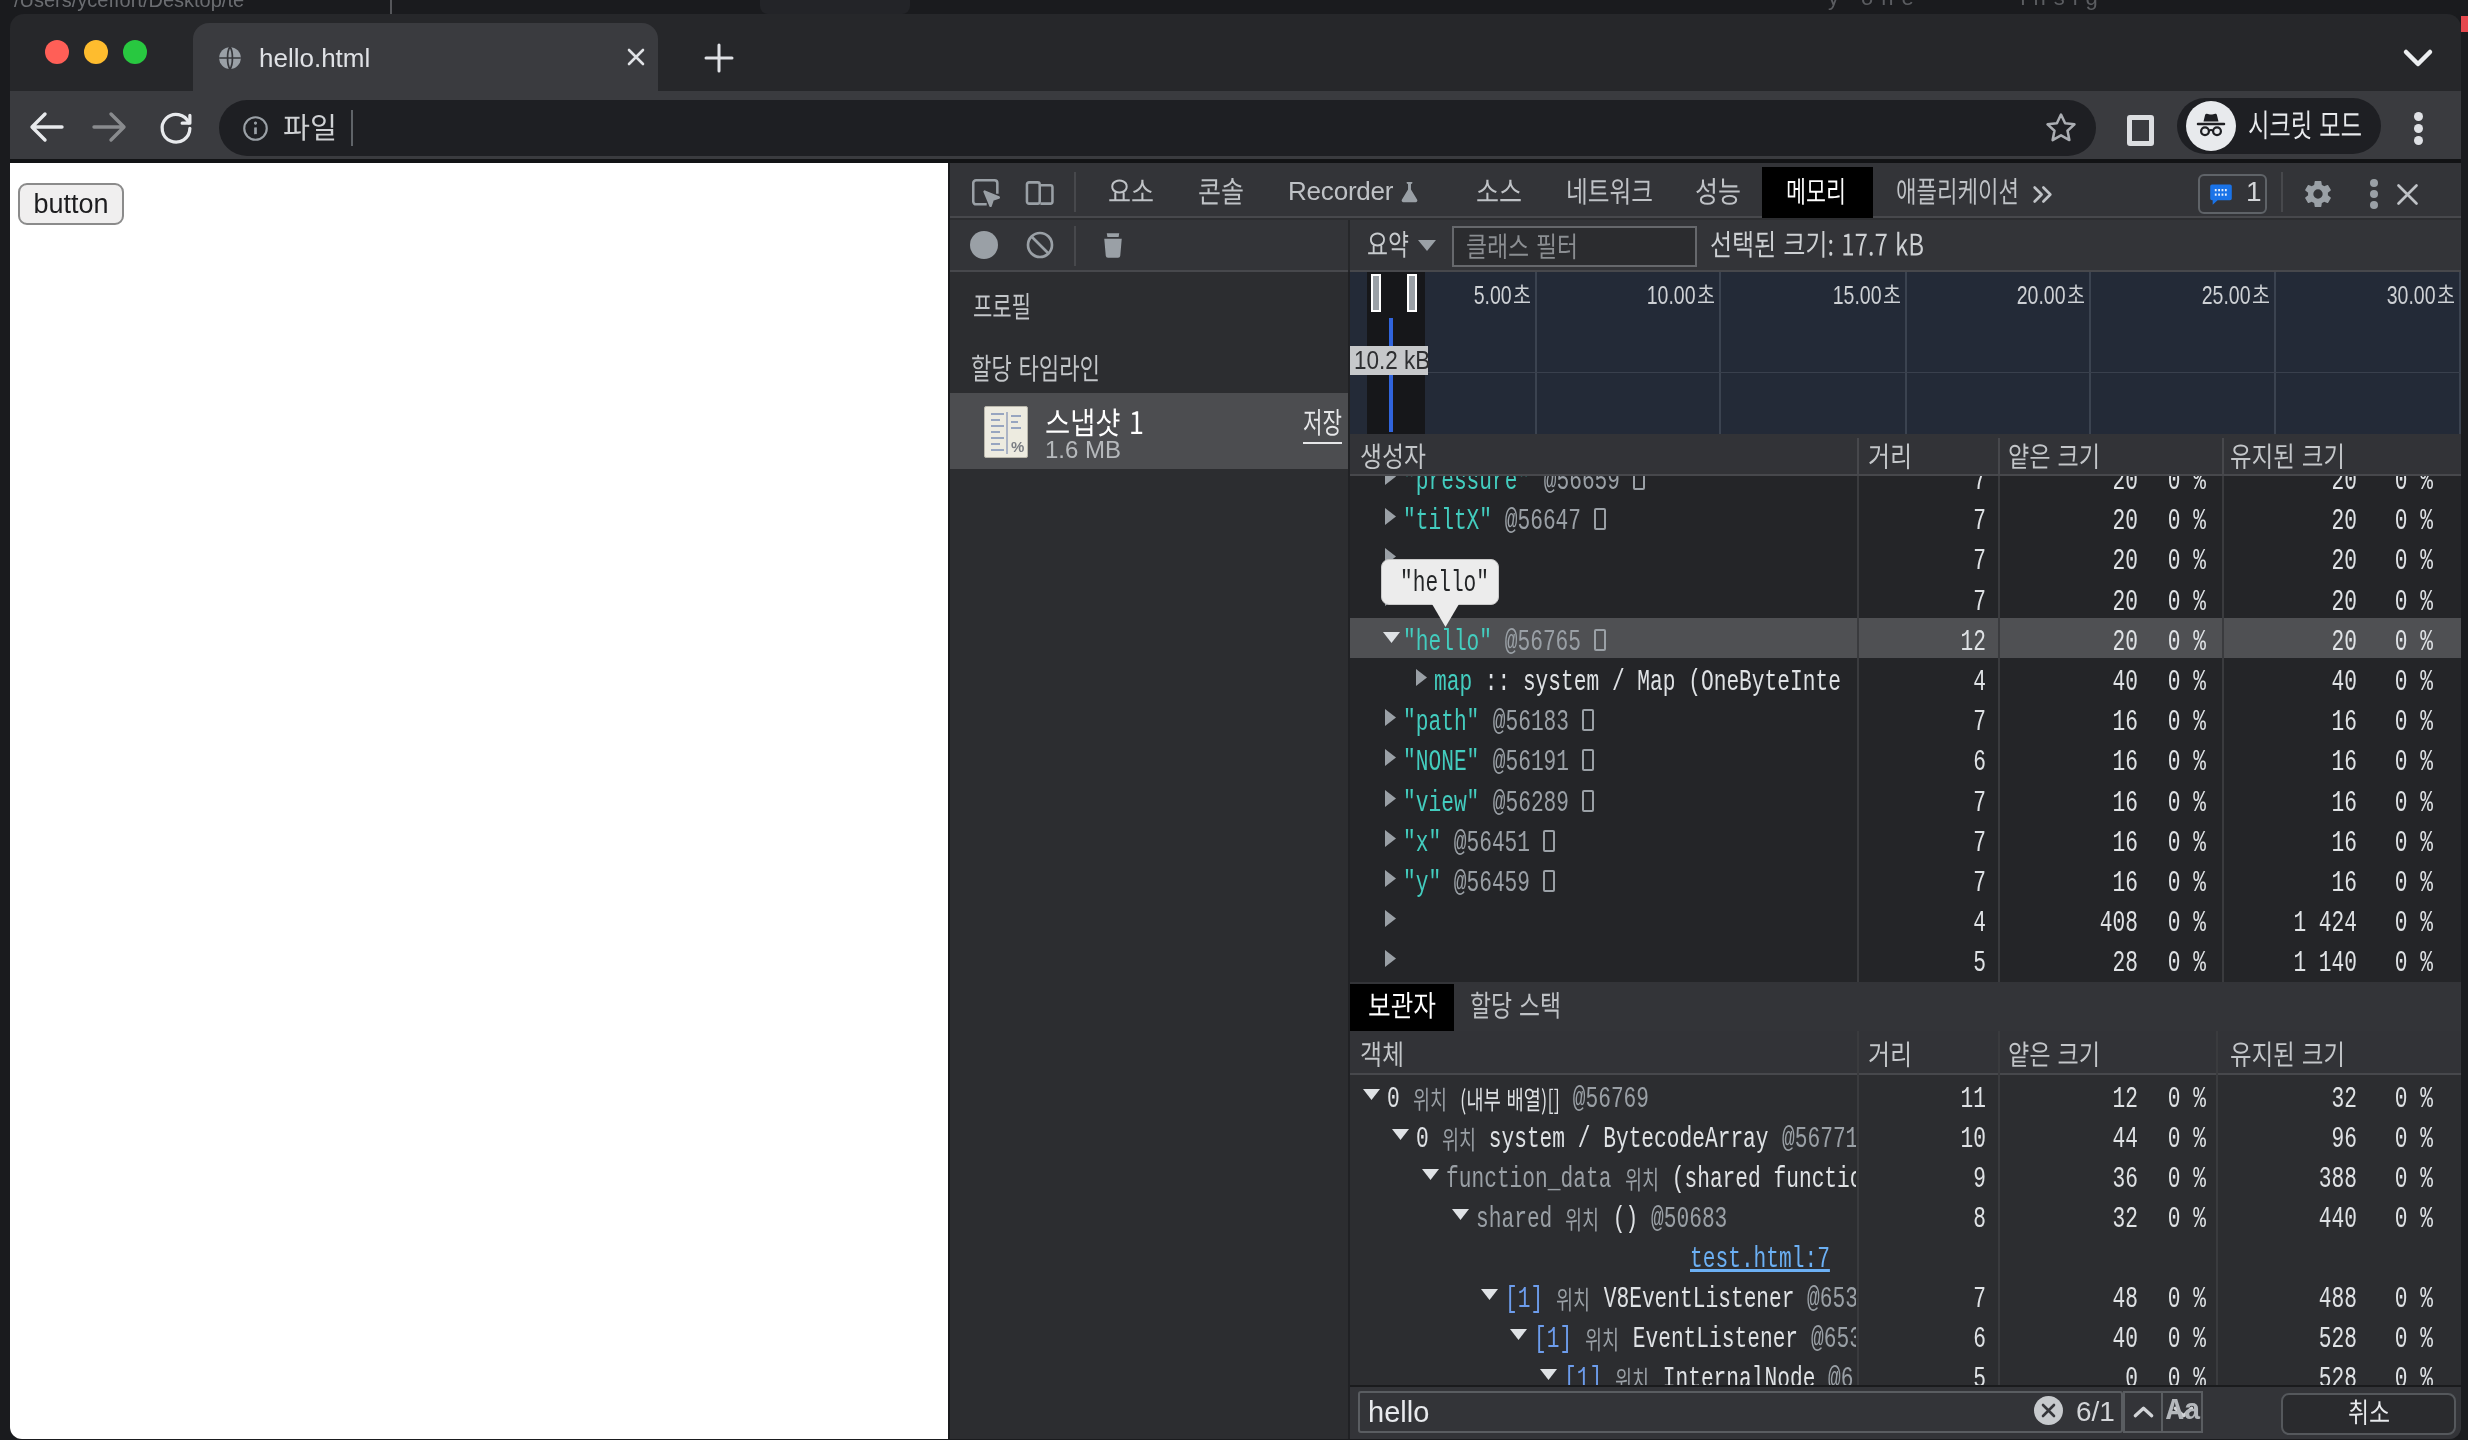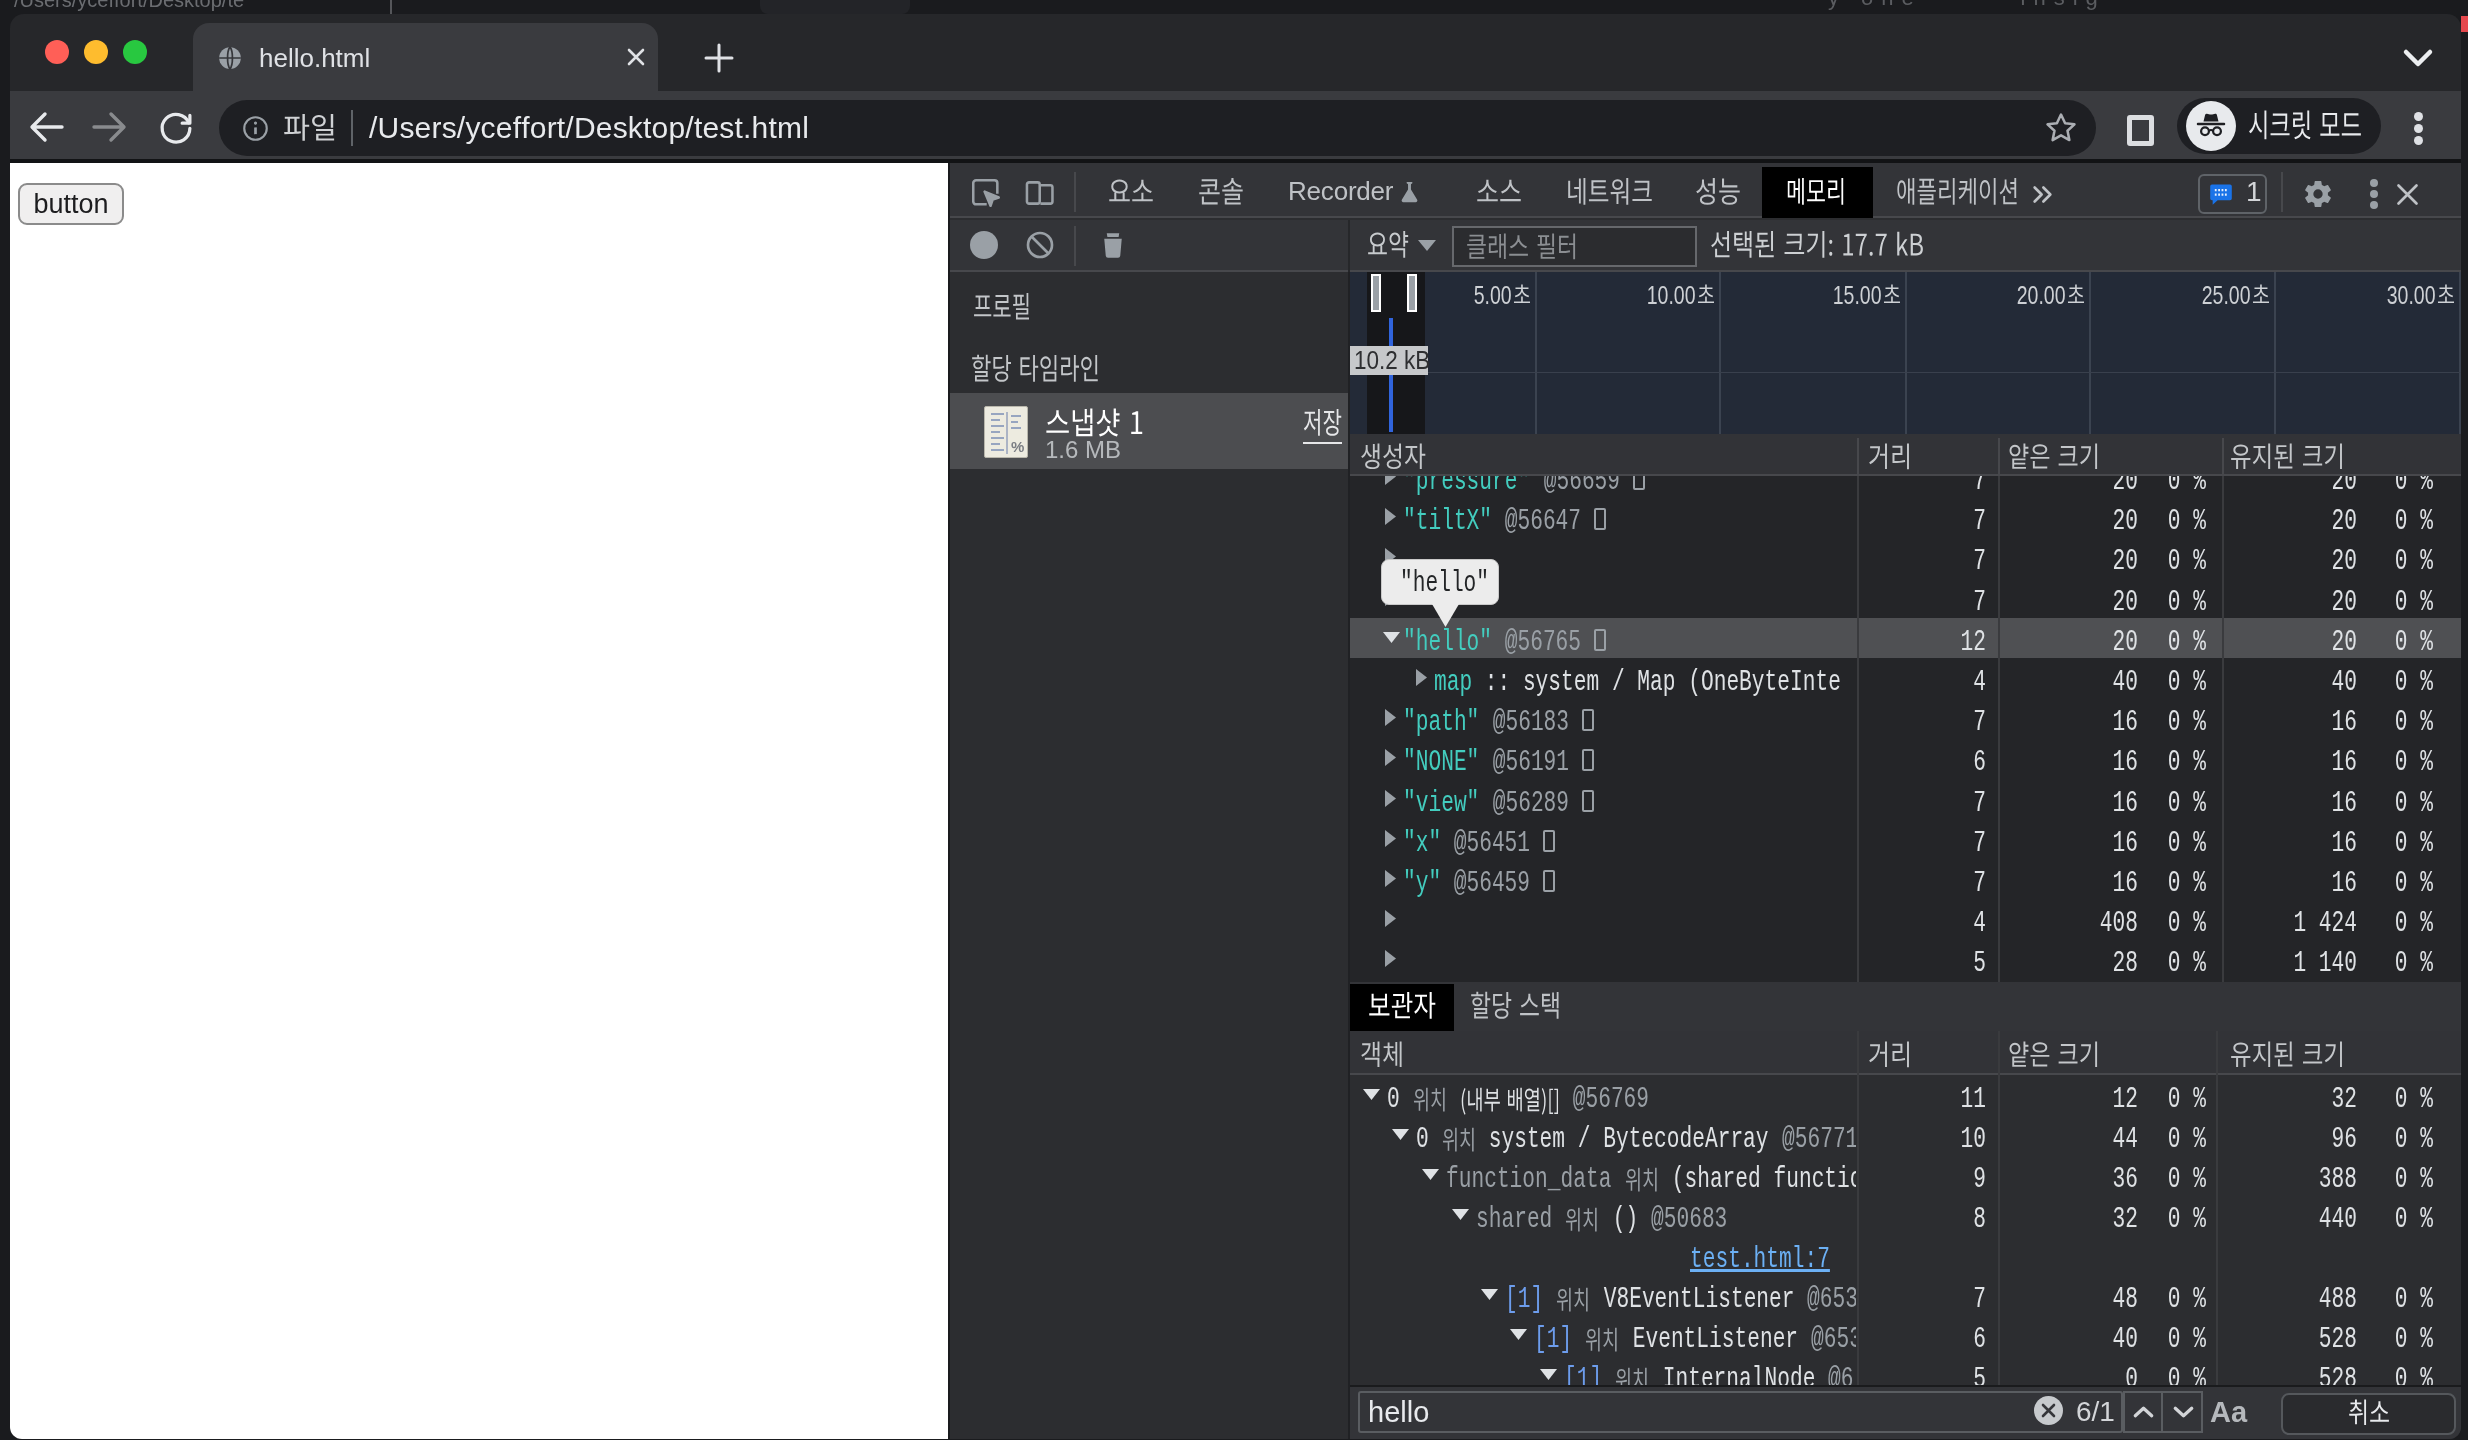--- a/index.html
+++ b/index.html
@@ -42,21 +42,20 @@
 <svg style="position:absolute;left:242px;top:115px" width="27" height="27" viewBox="0 0 24 24" fill="none" stroke="#9aa0a6" stroke-width="1.9">
         <circle cx="12" cy="12" r="10"></circle>
         <path d="M12 11v6" stroke-width="2.4"></path>
         <circle cx="12" cy="7.2" r="0.6" fill="#9aa0a6" stroke-width="1.6"></circle>
       </svg>
 <svg preserveAspectRatio="none" style="position:absolute;left:283px;top:104.2px;overflow:visible;" width="54" height="43" viewBox="0 0 55.2 43.4" fill="#cfd1d4">
         <path transform="translate(0.0,34.8)" d="M1.8299999999999998 -21.9H16.95V-19.86H1.8299999999999998ZM1.47 -4.38 1.17 -6.4799999999999995Q3.5999999999999996 -6.4799999999999995 6.4799999999999995 -6.5249999999999995Q9.36 -6.569999999999999 12.39 -6.734999999999999Q15.42 -6.8999999999999995 18.18 -7.2299999999999995L18.33 -5.37Q15.51 -4.92 12.51 -4.71Q9.51 -4.5 6.675 -4.4399999999999995Q3.84 -4.38 1.47 -4.38ZM4.74 -20.34H7.17V-5.91H4.74ZM11.61 -20.34H14.01V-5.91H11.61ZM19.86 -24.81H22.349999999999998V2.34H19.86ZM21.779999999999998 -13.95H26.79V-11.879999999999999H21.779999999999998Z"></path>
         <path transform="translate(27.6,34.8)" d="M9.12 -23.82Q11.16 -23.82 12.735 -23.055Q14.309999999999999 -22.29 15.209999999999999 -20.939999999999998Q16.11 -19.59 16.11 -17.79Q16.11 -16.02 15.209999999999999 -14.655Q14.309999999999999 -13.29 12.735 -12.54Q11.16 -11.79 9.12 -11.79Q7.109999999999999 -11.79 5.52 -12.54Q3.9299999999999997 -13.29 3.0149999999999997 -14.655Q2.1 -16.02 2.1 -17.79Q2.1 -19.59 3.0149999999999997 -20.939999999999998Q3.9299999999999997 -22.29 5.52 -23.055Q7.109999999999999 -23.82 9.12 -23.82ZM9.12 -21.75Q7.8 -21.75 6.765 -21.255Q5.7299999999999995 -20.759999999999998 5.13 -19.86Q4.53 -18.96 4.53 -17.79Q4.53 -16.62 5.13 -15.735Q5.7299999999999995 -14.85 6.765 -14.34Q7.8 -13.83 9.12 -13.83Q10.44 -13.83 11.475 -14.34Q12.51 -14.85 13.11 -15.735Q13.709999999999999 -16.62 13.709999999999999 -17.79Q13.709999999999999 -18.96 13.11 -19.86Q12.51 -20.759999999999998 11.475 -21.255Q10.44 -21.75 9.12 -21.75ZM21.24 -24.81H23.73V-10.92H21.24ZM6.18 -9.57H23.73V-3.0H8.67V1.08H6.27V-4.859999999999999H21.27V-7.59H6.18ZM6.27 -0.03H24.66V1.98H6.27Z"></path>
       </svg>
 <div style="position:absolute;left:351px;top:110px;width:2px;height:36px;background:#5f6368;"></div>
-<div style="position:absolute;left:369px;top:100px;height:56px;line-height:56px;font-family:'Liberation Sans',sans-serif;font-size:30px;font-weight:400;color:#e8eaed;letter-spacing:0.2px;white-space:pre;">/Users/yceffort/Desktop/test.html</div>
 <svg style="position:absolute;left:2044px;top:111px" width="34" height="34" viewBox="0 0 24 24" fill="none" stroke="#abaeb3" stroke-width="1.8" stroke-linejoin="round">
         <path d="M12 2.5l2.9 6.2 6.6.7-4.9 4.5 1.3 6.6L12 17.2 6.1 20.5l1.3-6.6L2.5 9.4l6.6-.7z"></path>
       </svg>
 <div style="position:absolute;left:2127px;top:115px;width:27px;height:31px;border:5px solid #dcdee1;border-radius:3px;"></div>
 <div style="position:absolute;left:2177px;top:98px;width:204px;height:56px;background:#1e1f23;border-radius:28px;"></div>
 <div style="position:absolute;left:2186px;top:101px;width:50px;height:50px;background:#e8eaed;border-radius:50%;"></div>
 <svg style="position:absolute;left:2192px;top:108px" width="38" height="36" viewBox="0 0 24 24" fill="#1e1f23">
         <path d="M8.1 4.5L7 9h10l-1.1-4.5c-.1-.5-.6-.8-1.1-.7l-1.3.3a6 6 0 0 1-2.9 0l-1.3-.3c-.5-.1-1 .2-1.2.7z"></path>
         <rect x="2.5" y="9.8" width="19" height="1.7" rx="0.8"></rect>
         <circle cx="8" cy="15.5" r="2.6" fill="none" stroke="#1e1f23" stroke-width="1.5"></circle>
@@ -627,19 +626,19 @@
       </svg>
 <div style="position:absolute;left:1126px;top:1227px;height:44px;line-height:44px;font-family:'Liberation Sans',sans-serif;font-size:28px;font-weight:400;color:#d3d5d8;white-space:pre;">6/1</div>
 <div style="position:absolute;left:1173px;top:1228px;width:40px;height:42px;border:2px solid #5a5d61;"></div>
 <svg style="position:absolute;left:1182px;top:1242px" width="23" height="14" viewBox="0 0 28 17" fill="none" stroke="#d3d5d8" stroke-width="4" stroke-linecap="round" stroke-linejoin="round">
         <path d="M4 13L14 4l10 9"></path>
       </svg>
 <div style="position:absolute;left:1213px;top:1228px;width:40px;height:42px;border:2px solid #5a5d61;border-left:none;"></div>
 <svg style="position:absolute;left:1222px;top:1242px" width="23" height="14" viewBox="0 0 28 17" fill="none" stroke="#d3d5d8" stroke-width="4" stroke-linecap="round" stroke-linejoin="round">
         <path d="M4 4l10 9L24 4"></path>
       </svg>
-<div style="position:absolute;left:1260px;top:1227px;height:44px;line-height:44px;font-family:Liberation Sans, sans-serif;font-size:29px;font-weight:700;color:#b5b8bc;white-space:pre;">Aa</div>
+<div style="position:absolute;left:1216px;top:1227px;height:44px;line-height:44px;font-family:Liberation Mono, monospace;font-size:29px;font-weight:700;color:#b5b8bc;white-space:pre;">Aa</div>
 <div style="position:absolute;left:1331px;top:1230px;width:175px;height:42px;background:#2a2b2e;border:2px solid #55585c;border-radius:8px;"></div>
 <svg preserveAspectRatio="none" style="position:absolute;left:1398px;top:1226.5px;overflow:visible;" width="42" height="41" viewBox="0 0 51.5 40.5" fill="#e8eaed">
         <path transform="translate(0.0,32.5)" d="M8.596 -18.732H10.5V-18.368000000000002Q10.5 -16.52 9.632 -14.966000000000001Q8.764 -13.412 7.196 -12.32Q5.628 -11.228 3.5 -10.696L2.52 -12.516Q4.34 -12.964 5.712 -13.818000000000001Q7.0840000000000005 -14.672 7.84 -15.848Q8.596 -17.024 8.596 -18.368000000000002ZM9.016 -18.732H10.92V-18.368000000000002Q10.92 -17.108 11.676 -16.002000000000002Q12.432 -14.896 13.79 -14.084Q15.148 -13.272 16.94 -12.852L15.988 -11.032Q13.888 -11.564 12.32 -12.614Q10.752 -13.664 9.884 -15.134Q9.016 -16.604 9.016 -18.368000000000002ZM3.052 -20.272000000000002H16.464V-18.452H3.052ZM8.596 -23.1H10.92V-19.04H8.596ZM8.652000000000001 -8.652000000000001H10.976V1.428H8.652000000000001ZM19.852 -23.128H22.148V2.184H19.852ZM1.6520000000000001 -6.972 1.344 -8.932Q3.7520000000000002 -8.932 6.58 -8.974Q9.408 -9.016 12.347999999999999 -9.184000000000001Q15.288 -9.352 18.032 -9.716000000000001L18.2 -8.008000000000001Q15.372 -7.532 12.446 -7.308Q9.52 -7.0840000000000005 6.7620000000000005 -7.0280000000000005Q4.0040000000000004 -6.972 1.6520000000000001 -6.972Z"></path>
         <path transform="translate(25.8,32.5)" d="M1.4000000000000001 -3.052H24.36V-1.092H1.4000000000000001ZM11.620000000000001 -9.184000000000001H13.916V-2.408H11.620000000000001ZM11.536 -21.476H13.58V-19.516000000000002Q13.58 -17.864 13.006 -16.422Q12.432 -14.98 11.424 -13.734Q10.416 -12.488 9.114 -11.508Q7.812 -10.528 6.328 -9.856000000000002Q4.844 -9.184000000000001 3.3040000000000003 -8.876L2.2960000000000003 -10.808Q3.64 -11.032 4.97 -11.606Q6.3 -12.18 7.476000000000001 -13.006Q8.652000000000001 -13.832 9.576 -14.854Q10.5 -15.876 11.018 -17.066Q11.536 -18.256 11.536 -19.516000000000002ZM11.956 -21.476H13.972V-19.516000000000002Q13.972 -18.228 14.504 -17.052Q15.036 -15.876 15.96 -14.854Q16.884 -13.832 18.073999999999998 -12.992Q19.264 -12.152000000000001 20.594 -11.592Q21.924 -11.032 23.268 -10.808L22.26 -8.876Q20.72 -9.184000000000001 19.235999999999997 -9.856000000000002Q17.752 -10.528 16.436 -11.508Q15.120000000000001 -12.488 14.112000000000002 -13.734Q13.104000000000001 -14.98 12.530000000000001 -16.436Q11.956 -17.892 11.956 -19.516000000000002Z"></path>
       </svg>
 </div>
   </div>
 </body></html>

